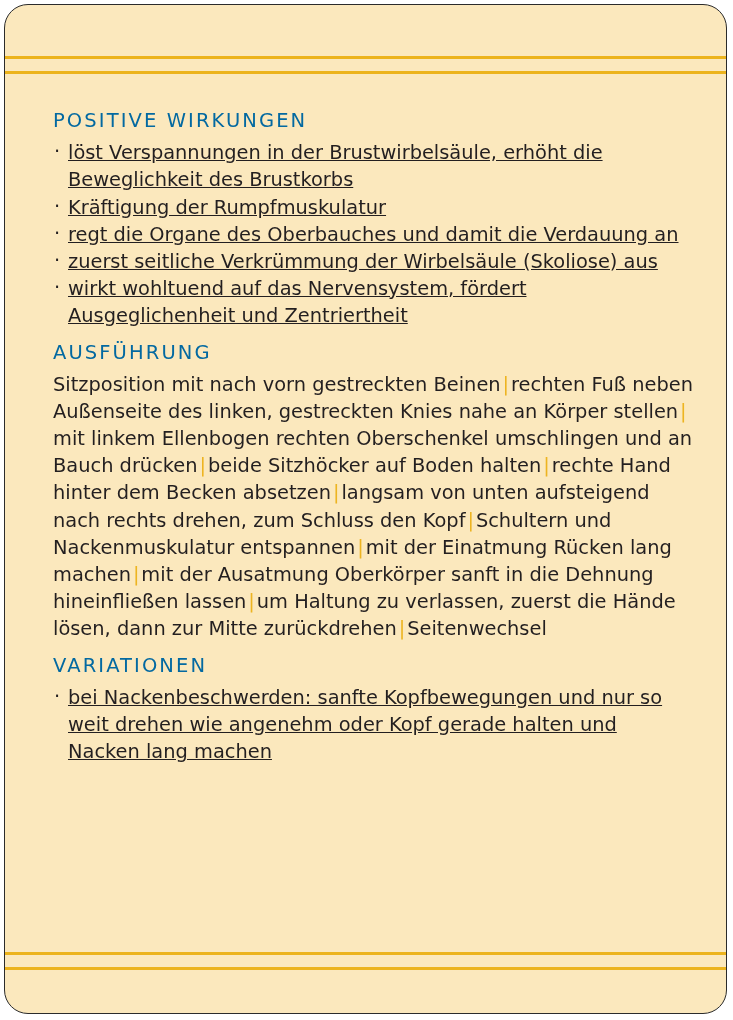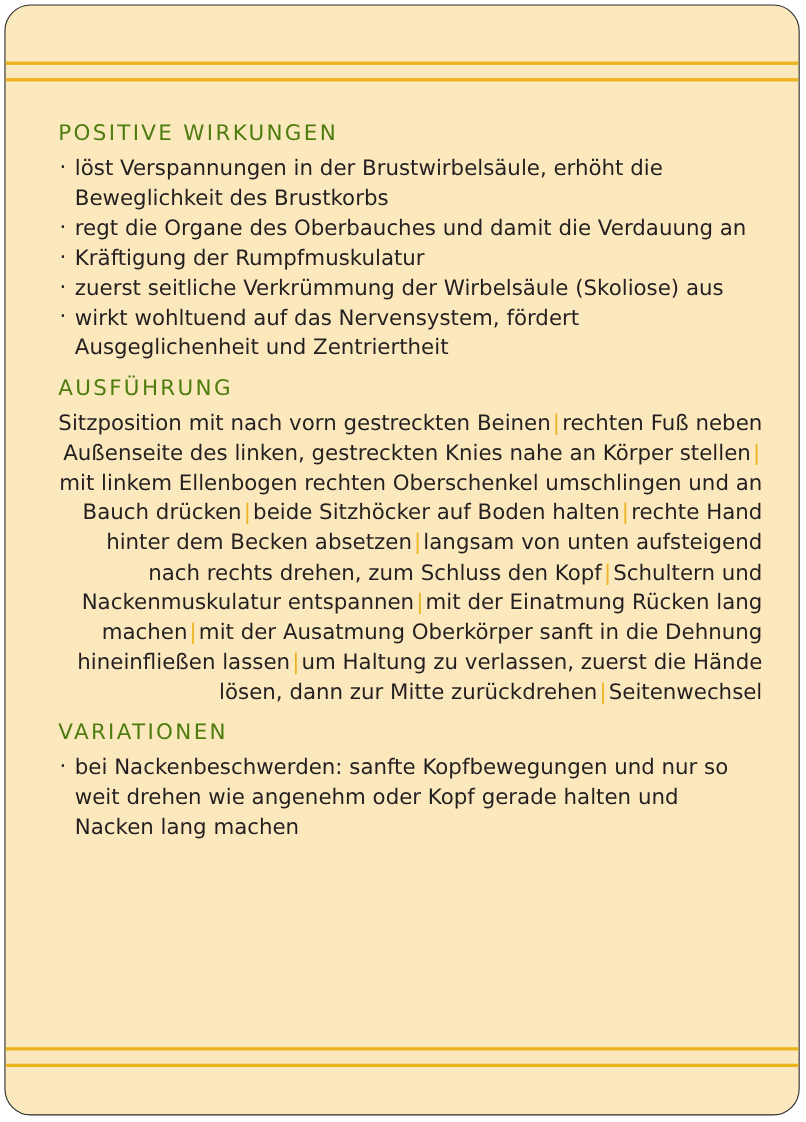--- a/index.html
+++ b/index.html
@@ -42,21 +42,21 @@
   .content {
     position: absolute;
     left: 48px;
     top: 104px;
     width: 640px;
   }
 
   .section { margin-bottom: 0; }
 
   .section-heading {
-    color: #4d7c0f;
+    color: #0369a1;
     font-size: 19.5px;
     letter-spacing: 2.1px;
     font-weight: 400;
     line-height: 1.25;
     margin: 0 0 6px 0;
     text-transform: uppercase;
   }
 
   .section + .section { margin-top: 12px; }
 
@@ -65,36 +65,36 @@
     margin: 0;
     padding: 0;
   }
   ul.bullets li {
     position: relative;
     padding-left: 15px;
     font-size: 19.4px;
     line-height: 1.395;
     color: #231f20;
     margin: 0;
+    text-decoration: underline;
   }
   ul.bullets li::before {
     content: "\00B7";
     position: absolute;
     left: 1px;
     top: -1px;
     color: #231f20;
     font-size: 19.4px;
   }
 
   p.body-text {
     margin: 0;
     font-size: 19.4px;
     line-height: 1.395;
     color: #231f20;
-    text-align: right;
   }
 
   .sep {
     color: #edb421;
     font-weight: 400;
   }
 </style>
 </head>
 <body>
 
@@ -102,22 +102,22 @@
 
   <div class="rule rule-top-1"></div>
   <div class="rule rule-top-2"></div>
 
   <div class="content">
 
     <div class="section">
       <div class="section-heading">POSITIVE WIRKUNGEN</div>
       <ul class="bullets">
           <li>löst Verspannungen in der Brustwirbelsäule, erhöht die Beweglichkeit des Brustkorbs</li>
+          <li>Kräftigung der Rumpfmuskulatur</li>
           <li>regt die Organe des Oberbauches und damit die Verdauung an</li>
-          <li>Kräftigung der Rumpfmuskulatur</li>
           <li>zuerst seitliche Verkrümmung der Wirbelsäule (Skoliose) aus</li>
           <li>wirkt wohltuend auf das Nervensystem, fördert Ausgeglichenheit und Zentriertheit</li>
         </ul>
     </div>
 
     <div class="section">
       <div class="section-heading">AUSFÜHRUNG</div>
       <p class="body-text"><span>Sitzposition mit nach vorn gestreckten Beinen</span><span class="sep"> | </span><span>rechten Fuß neben Außenseite des linken, gestreckten Knies nahe an Körper stellen</span><span class="sep"> | </span><span>mit linkem Ellenbogen rechten Oberschenkel umschlingen und an Bauch drücken</span><span class="sep"> | </span><span>beide Sitzhöcker auf Boden halten</span><span class="sep"> | </span><span>rechte Hand hinter dem Becken absetzen</span><span class="sep"> | </span><span>langsam von unten aufsteigend nach rechts drehen, zum Schluss den Kopf</span><span class="sep"> | </span><span>Schultern und Nackenmuskulatur entspannen</span><span class="sep"> | </span><span>mit der Einatmung Rücken lang machen</span><span class="sep"> | </span><span>mit der Ausatmung Oberkörper sanft in die Dehnung hineinfließen lassen</span><span class="sep"> | </span><span>um Haltung zu verlassen, zuerst die Hände lösen, dann zur Mitte zurückdrehen</span><span class="sep"> | </span><span>Seitenwechsel</span></p>
     </div>
 

